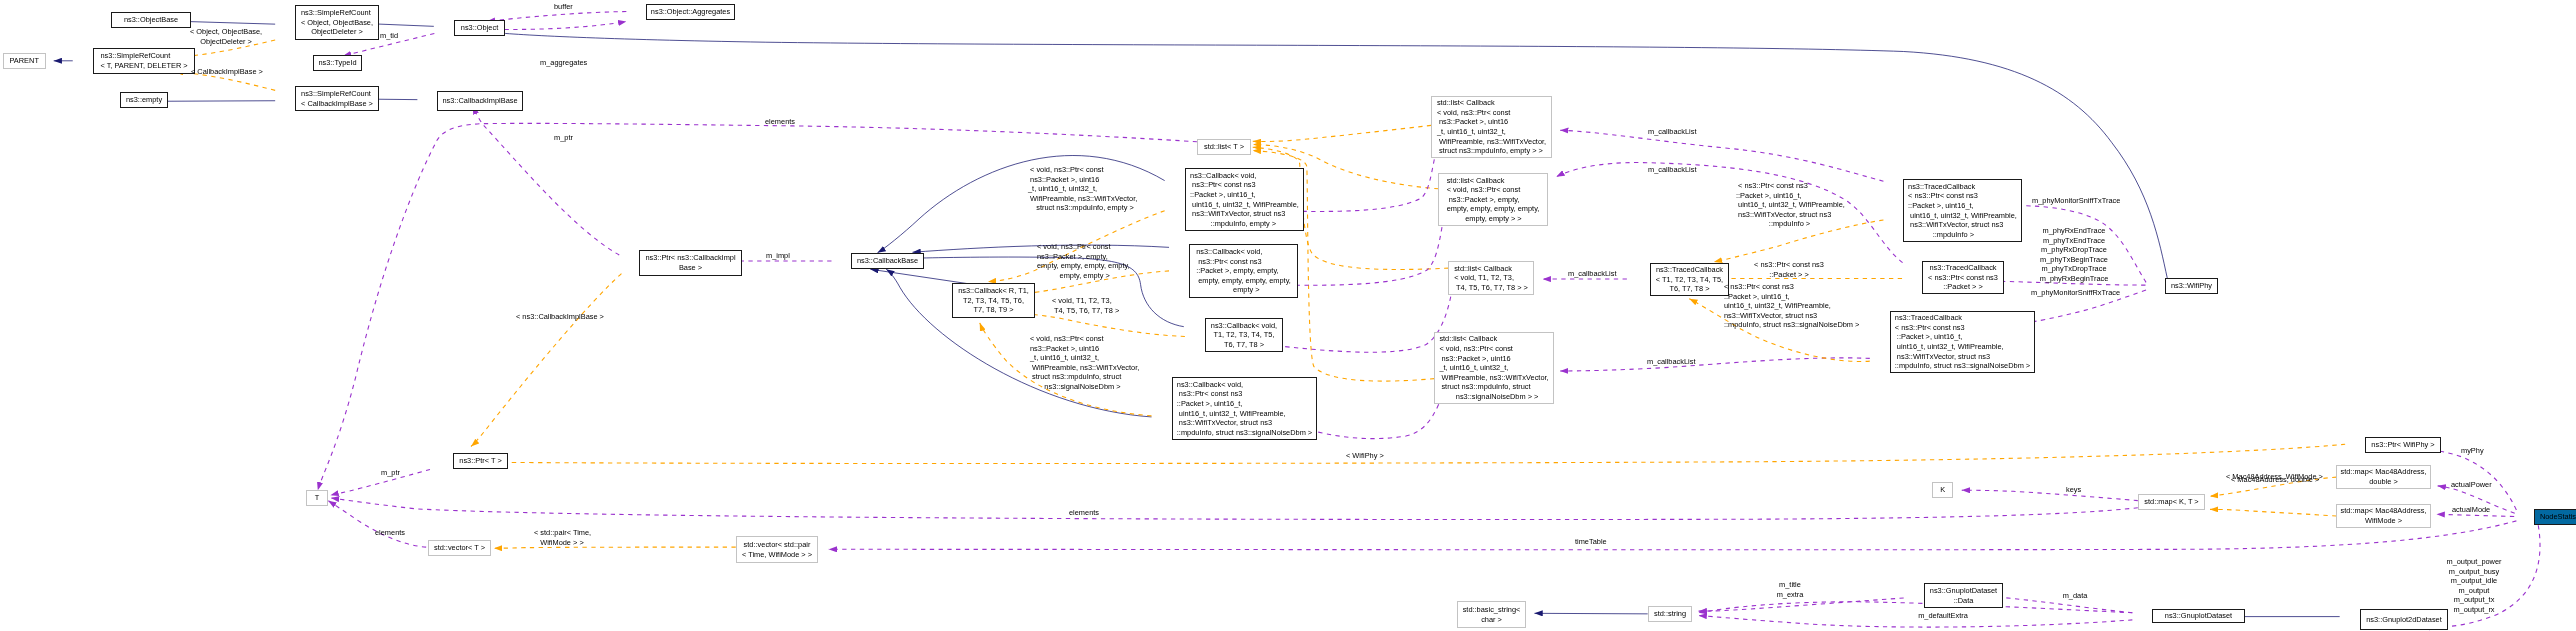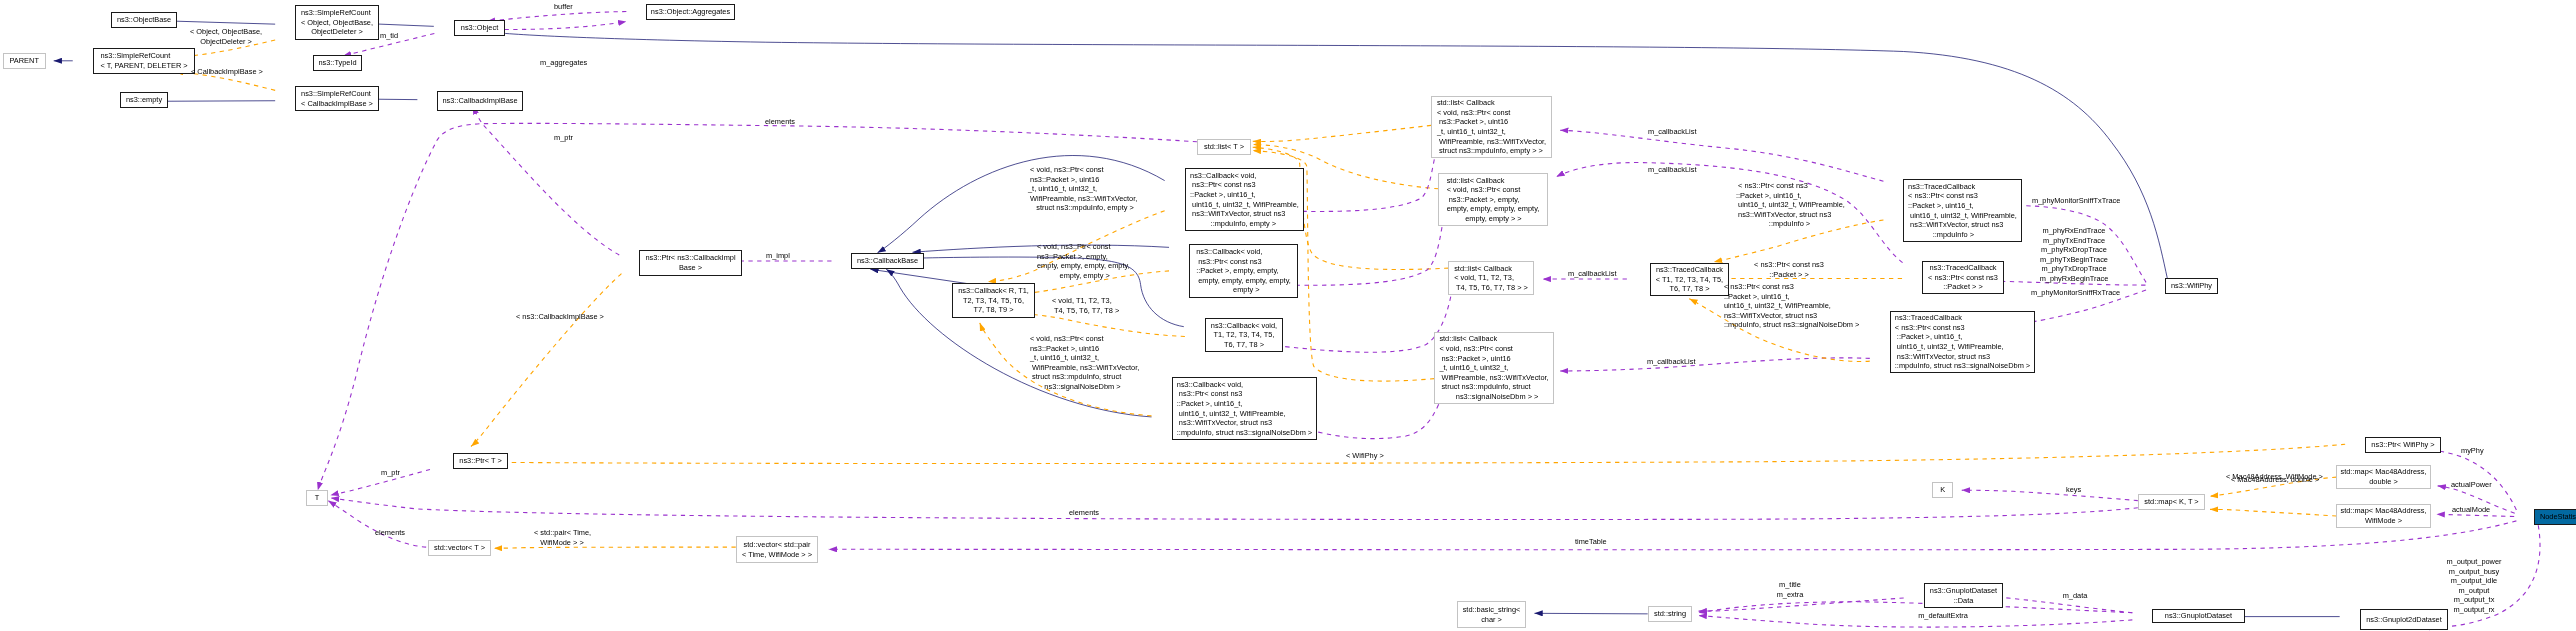--- a/index.html
+++ b/index.html
@@ -91,21 +91,21 @@
 <path class="edge templ" d="M4287,812 C4150,825 3800,840 3200,844 C2400,848 1300,848 906,845" fill="none" stroke="#ffa500" stroke-width="2.0" stroke-dasharray="7.9,8.1" marker-end="url(#ah_templ)"></path>
 <path class="edge use" d="M786,858 C750,868 700,882 660,892 C630,900 612,903 604,905" fill="none" stroke="#9a32cd" stroke-width="2.0" stroke-dasharray="7.9,8.1" marker-end="url(#ah_use)"></path>
 <path class="edge use" d="M779,1000 C740,997 700,980 660,955 C630,935 608,920 600,915" fill="none" stroke="#9a32cd" stroke-width="2.0" stroke-dasharray="7.9,8.1" marker-end="url(#ah_use)"></path>
 <path class="edge templ" d="M1345,1000 C1200,1000 1050,1000 960,1001 C930,1002 912,1002 903,1002" fill="none" stroke="#ffa500" stroke-width="2.0" stroke-dasharray="7.9,8.1" marker-end="url(#ah_templ)"></path>
 <path class="edge templ" d="M2129,385 C2060,410 1960,460 1890,495 C1850,512 1815,514 1806,515" fill="none" stroke="#ffa500" stroke-width="2.0" stroke-dasharray="7.9,8.1" marker-end="url(#ah_templ)"></path>
 <path class="edge templ" d="M2137,495 C2060,500 1980,520 1920,530 C1890,535 1872,537 1865,538" fill="none" stroke="#ffa500" stroke-width="2.0" stroke-dasharray="7.9,8.1" marker-end="url(#ah_templ)"></path>
 <path class="edge templ" d="M2166,615 C2090,612 2000,595 1940,582 C1900,575 1872,573 1865,573" fill="none" stroke="#ffa500" stroke-width="2.0" stroke-dasharray="7.9,8.1" marker-end="url(#ah_templ)"></path>
 <path class="edge templ" d="M2105,760 C2000,752 1900,720 1840,660 C1810,625 1795,600 1791,590" fill="none" stroke="#ffa500" stroke-width="2.0" stroke-dasharray="7.9,8.1" marker-end="url(#ah_templ)"></path>
 </svg>
 <div class="node light ctr" style="left:2.7px;top:53px;width:43px;height:16px;"><span class="txt"><span class="ln">PARENT</span></span></div>
-<div class="node dark ctr" style="left:91px;top:12px;width:66px;height:16px;"><span class="txt"><span class="ln">ns3::ObjectBase</span></span></div>
+<div class="node dark ctr" style="left:91px;top:12px;width:80px;height:16px;"><span class="txt"><span class="ln">ns3::ObjectBase</span></span></div>
 <div class="node dark" style="left:73px;top:48px;width:102px;height:26px;"><span class="txt"><span class="ln">ns3::SimpleRefCount</span><span class="ln">&lt; T, PARENT, DELETER &gt;</span></span></div>
 <div class="node dark ctr" style="left:100px;top:92px;width:48px;height:16px;"><span class="txt"><span class="ln">ns3::empty</span></span></div>
 <div class="node dark" style="left:275px;top:4.9px;width:84px;height:35px;"><span class="txt"><span class="ln">ns3::SimpleRefCount</span><span class="ln">&lt; Object, ObjectBase,</span><span class="ln">&nbsp;&nbsp;&nbsp;&nbsp;&nbsp;ObjectDeleter &gt;</span></span></div>
 <div class="node dark ctr" style="left:293px;top:55px;width:49px;height:16px;"><span class="txt"><span class="ln">ns3::TypeId</span></span></div>
 <div class="node dark" style="left:275px;top:86px;width:84px;height:25px;"><span class="txt"><span class="ln">ns3::SimpleRefCount</span><span class="ln">&lt; CallbackImplBase &gt;</span></span></div>
 <div class="node dark ctr" style="left:434px;top:19.7px;width:51px;height:16px;"><span class="txt"><span class="ln">ns3::Object</span></span></div>
 <div class="node dark ctr" style="left:626px;top:3.8px;width:89px;height:16px;"><span class="txt"><span class="ln">ns3::Object::Aggregates</span></span></div>
 <div class="node dark ctr" style="left:417px;top:91px;width:86px;height:20px;"><span class="txt"><span class="ln">ns3::CallbackImplBase</span></span></div>
 <div class="node dark ctr" style="left:619px;top:250px;width:103px;height:26px;"><span class="txt"><span class="ln">ns3::Ptr&lt; ns3::CallbackImpl</span><span class="ln">Base &gt;</span></span></div>
 <div class="node dark ctr" style="left:831px;top:253px;width:73px;height:16px;"><span class="txt"><span class="ln">ns3::CallbackBase</span></span></div>

